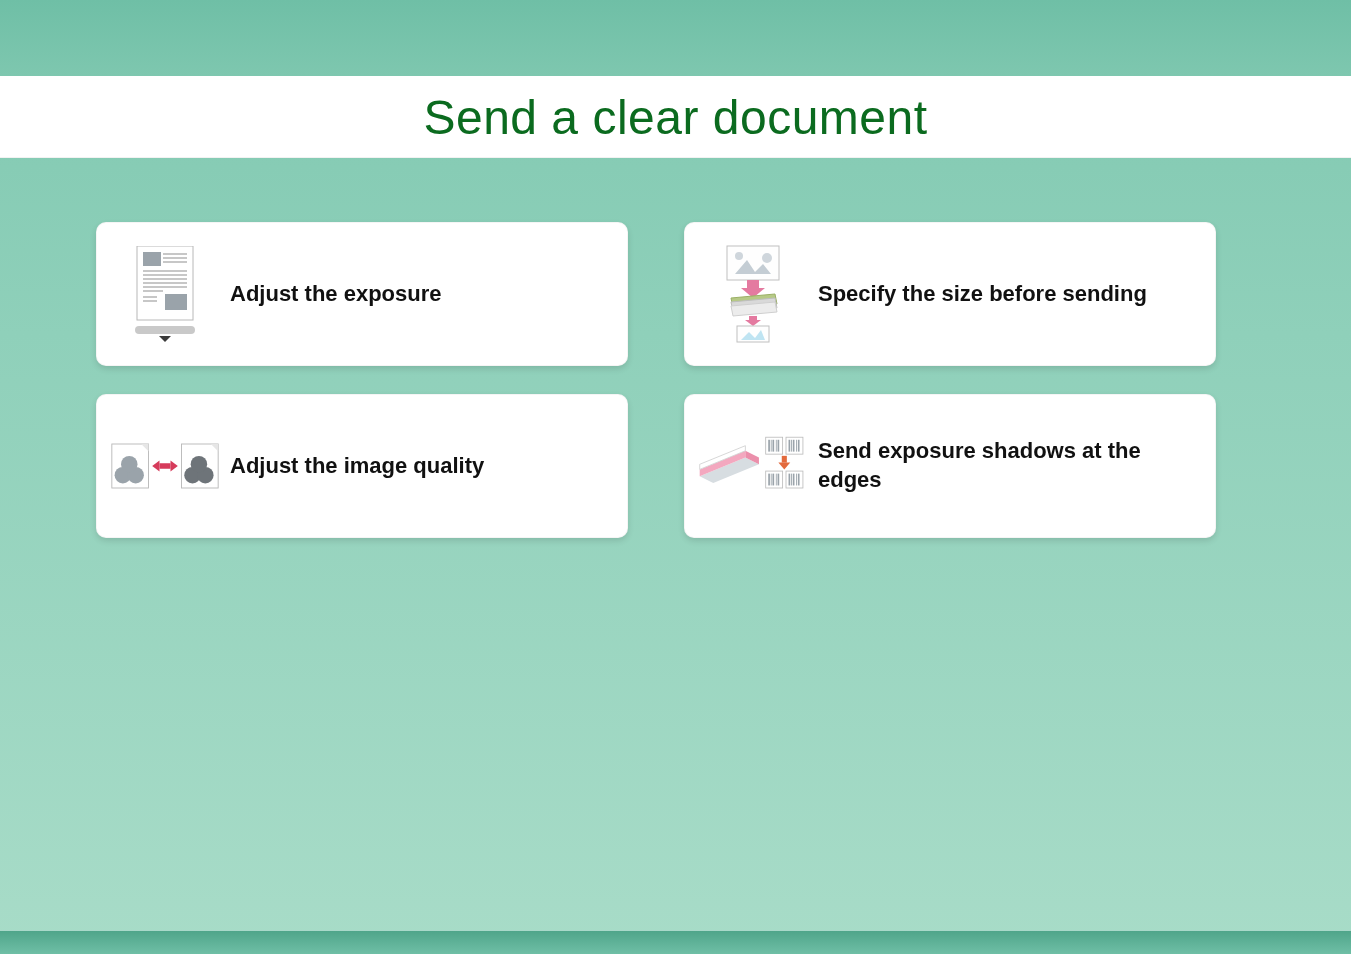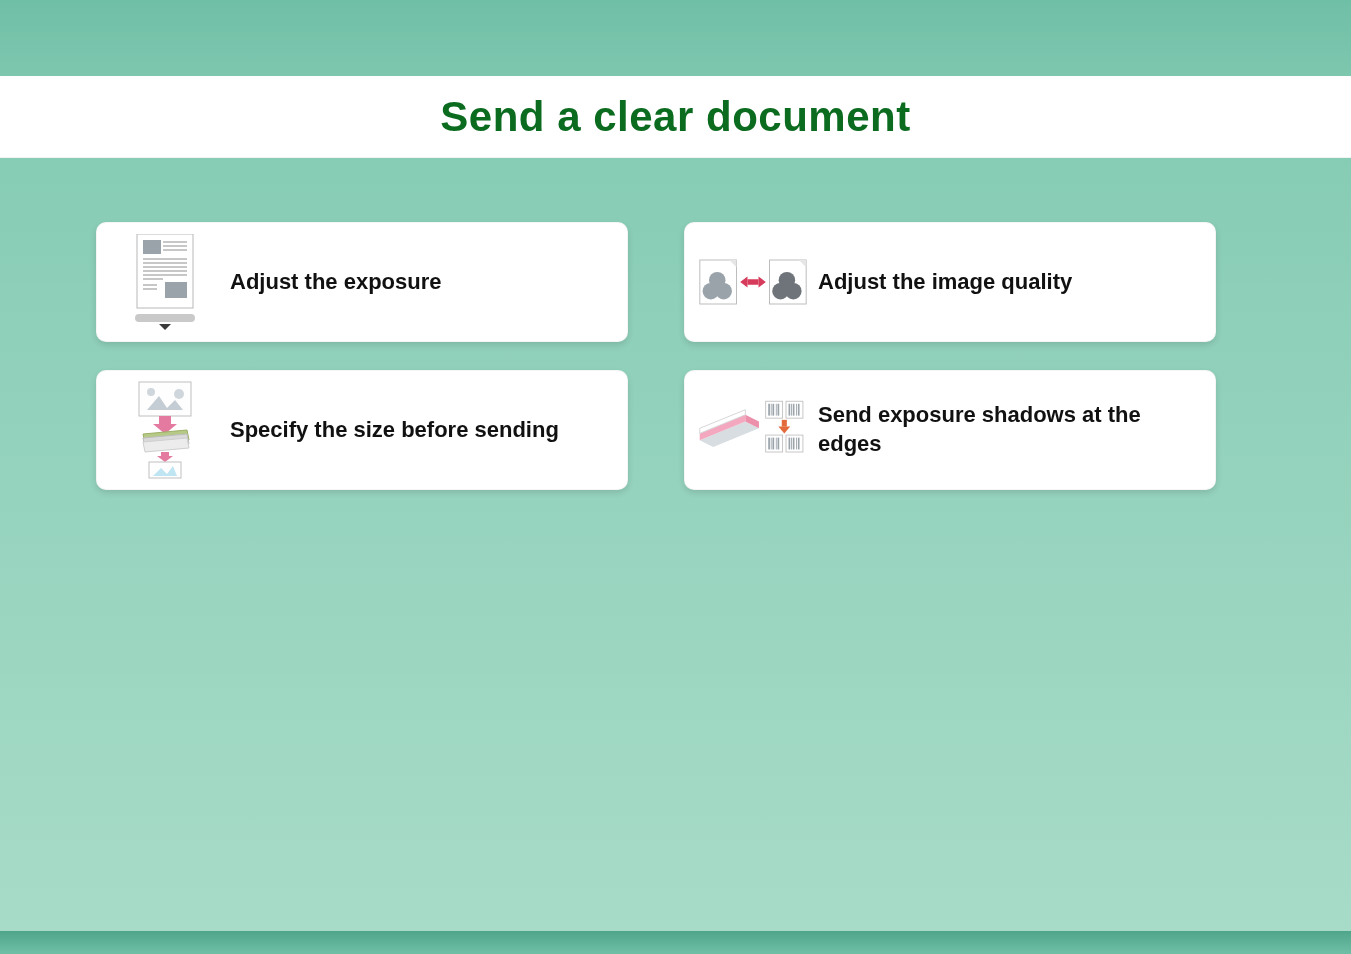--- a/index.html
+++ b/index.html
@@ -19,37 +19,37 @@
     background: #ffffff;
     height: 82px;
     display: flex;
     align-items: center;
     justify-content: center;
     border-top: 1px solid rgba(255,255,255,0.6);
     border-bottom: 1px solid rgba(0,0,0,0.05);
   }
   .title-bar h1 {
     color: #0b6b1f;
-    font-size: 42px;
-    font-weight: 700;
+    font-size: 48px;
+    font-weight: 400;
     letter-spacing: 0.5px;
   }
   .content {
     padding: 64px 96px 0 96px;
   }
   .grid {
     display: grid;
     grid-template-columns: 1fr 1fr;
     gap: 28px 56px;
     max-width: 1120px;
   }
   .card {
     background: #ffffff;
     border-radius: 10px;
-    height: 120px;
+    height: 144px;
     display: flex;
     align-items: center;
     padding: 0 24px 0 14px;
     box-shadow: 0 3px 6px rgba(0,0,0,0.12), 0 0 0 1px rgba(0,0,0,0.04) inset;
     position: relative;
     cursor: pointer;
   }
   .card .icon-wrap {
     width: 110px;
     height: 100px;
@@ -114,20 +114,56 @@
 
           <rect x="6" y="80" width="60" height="8" rx="4" fill="#c9c9c9"></rect>
           <polygon points="36,96 30,90 42,90" fill="#3a3a3a"></polygon>
         </svg>
       </div>
       <div class="label">Adjust the exposure</div>
     </div>
 
     <div class="card">
       <div class="icon-wrap">
+        <svg width="72" height="100" viewBox="0 0 72 100">
+
+          <g>
+            <rect x="10" y="2" width="52" height="34" fill="#fefefe" stroke="#c0c0c0"></rect>
+            <circle cx="22" cy="12" r="4" fill="#cfd6dc"></circle>
+            <circle cx="50" cy="14" r="5" fill="#cfd6dc"></circle>
+            <polygon points="18,30 30,16 38,28 46,20 54,30" fill="#c4cdd4"></polygon>
+          </g>
+
+          <g fill="#e47aa0">
+            <rect x="30" y="36" width="12" height="8"></rect>
+            <polygon points="24,44 48,44 36,54"></polygon>
+          </g>
+
+          <g>
+            <polygon points="14,54 58,50 60,60 16,64" fill="#b6c986" stroke="#9bb066"></polygon>
+            <polygon points="14,58 58,54 60,64 16,68" fill="#d9d9d9" stroke="#bdbdbd"></polygon>
+            <polygon points="14,62 58,58 60,68 16,72" fill="#ececec" stroke="#cfcfcf"></polygon>
+          </g>
+
+          <g fill="#e47aa0">
+            <rect x="32" y="72" width="8" height="4"></rect>
+            <polygon points="28,76 44,76 36,82"></polygon>
+          </g>
+
+          <g>
+            <rect x="20" y="82" width="32" height="16" fill="#fefefe" stroke="#c0c0c0"></rect>
+            <polygon points="24,96 32,88 38,94 44,86 48,96" fill="#bfe4f2"></polygon>
+          </g>
+        </svg>
+      </div>
+      <div class="label">Specify the size before sending</div>
+    </div>
+
+    <div class="card">
+      <div class="icon-wrap">
         <svg width="120" height="60" viewBox="0 0 120 60">
 
           <g>
             <rect x="2" y="6" width="40" height="48" fill="#fff" stroke="#b8b8b8"></rect>
             <polygon points="34,6 42,6 42,14" fill="#e6e6e6"></polygon>
             <circle cx="14" cy="40" r="9" fill="#9aa3aa"></circle>
             <circle cx="28" cy="40" r="9" fill="#9aa3aa"></circle>
             <circle cx="21" cy="28" r="9" fill="#9aa3aa"></circle>
           </g>
 
@@ -140,56 +176,20 @@
           <g>
             <rect x="78" y="6" width="40" height="48" fill="#fff" stroke="#b8b8b8"></rect>
             <polygon points="110,6 118,6 118,14" fill="#e6e6e6"></polygon>
             <circle cx="90" cy="40" r="9" fill="#6e7479"></circle>
             <circle cx="104" cy="40" r="9" fill="#6e7479"></circle>
             <circle cx="97" cy="28" r="9" fill="#6e7479"></circle>
           </g>
         </svg>
       </div>
       <div class="label">Adjust the image quality</div>
-    </div>
-
-    <div class="card">
-      <div class="icon-wrap">
-        <svg width="72" height="100" viewBox="0 0 72 100">
-
-          <g>
-            <rect x="10" y="2" width="52" height="34" fill="#fefefe" stroke="#c0c0c0"></rect>
-            <circle cx="22" cy="12" r="4" fill="#cfd6dc"></circle>
-            <circle cx="50" cy="14" r="5" fill="#cfd6dc"></circle>
-            <polygon points="18,30 30,16 38,28 46,20 54,30" fill="#c4cdd4"></polygon>
-          </g>
-
-          <g fill="#e47aa0">
-            <rect x="30" y="36" width="12" height="8"></rect>
-            <polygon points="24,44 48,44 36,54"></polygon>
-          </g>
-
-          <g>
-            <polygon points="14,54 58,50 60,60 16,64" fill="#b6c986" stroke="#9bb066"></polygon>
-            <polygon points="14,58 58,54 60,64 16,68" fill="#d9d9d9" stroke="#bdbdbd"></polygon>
-            <polygon points="14,62 58,58 60,68 16,72" fill="#ececec" stroke="#cfcfcf"></polygon>
-          </g>
-
-          <g fill="#e47aa0">
-            <rect x="32" y="72" width="8" height="4"></rect>
-            <polygon points="28,76 44,76 36,82"></polygon>
-          </g>
-
-          <g>
-            <rect x="20" y="82" width="32" height="16" fill="#fefefe" stroke="#c0c0c0"></rect>
-            <polygon points="24,96 32,88 38,94 44,86 48,96" fill="#bfe4f2"></polygon>
-          </g>
-        </svg>
-      </div>
-      <div class="label">Specify the size before sending</div>
     </div>
 
     <div class="card">
       <div class="icon-wrap">
         <svg width="130" height="80" viewBox="0 0 130 80">
 
           <g>
             <polygon points="2,52 56,30 72,38 18,60" fill="#d7dde1"></polygon>
             <polygon points="2,52 56,30 56,22 2,44" fill="#f3a8bf"></polygon>
             <polygon points="56,22 72,30 72,38 56,30" fill="#eb8fab"></polygon>

